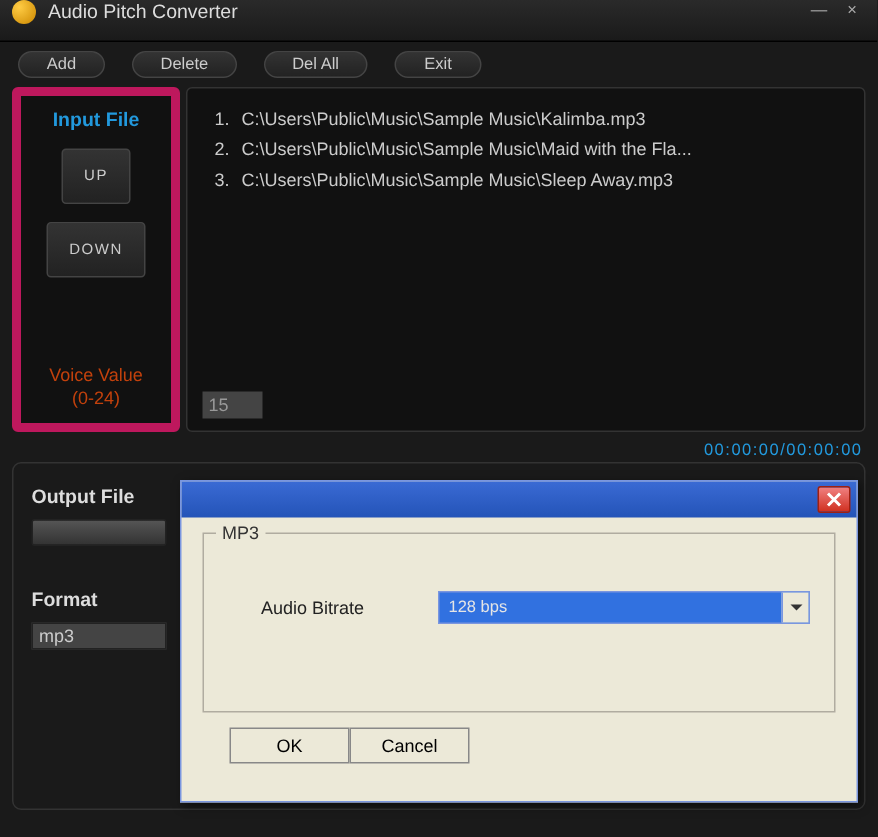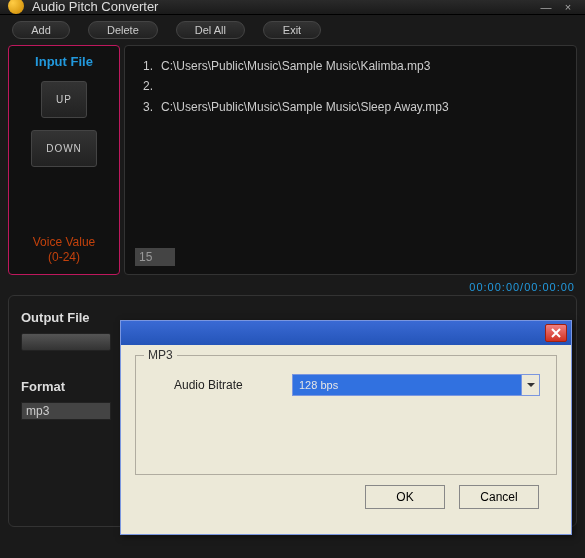--- a/index.html
+++ b/index.html
@@ -1,24 +1,24 @@
 <!DOCTYPE html>
 <html><head>
 <meta charset="utf-8">
 <style>
 *{box-sizing:border-box;margin:0;padding:0;font-family:Arial,sans-serif}
 body{background:#1a1a1a;width:585px;height:558px;overflow:hidden;position:relative}
-.titlebar{height:15px;background:linear-gradient(#2a2a2a,#1a1a1a);display:flex;align-items:flex-end;padding:0 8px;color:#ddd;font-size:13px;border-bottom:1px solid #000}
+.titlebar{height:28px;background:linear-gradient(#2a2a2a,#1a1a1a);display:flex;align-items:flex-start;padding:0 8px;color:#ddd;font-size:13px;border-bottom:1px solid #000}
 .titlebar .logo{width:16px;height:16px;background:radial-gradient(circle at 30% 30%,#ffcc44,#cc8800);border-radius:50%;margin-right:8px}
 .titlebar .spacer{flex:1}
 .winbtn{width:18px;height:14px;margin-left:4px;color:#aaa;font-size:11px;display:flex;align-items:center;justify-content:center;cursor:pointer}
 .toolbar{height:30px;display:flex;align-items:center;gap:18px;padding:6px 12px}
 .tbtn{background:linear-gradient(#333,#222);border:1px solid #444;border-radius:10px;color:#ccc;font-size:11px;padding:2px 18px;cursor:pointer;min-width:58px;text-align:center}
 .body{display:flex;gap:4px;padding:0 8px}
-.left{width:112px;background:#111;border:1px solid #be185d;border-radius:4px;padding:8px;display:flex;flex-direction:column;align-items:center;gap:12px;height:230px}
+.left{width:112px;background:#111;border:6px solid #be185d;border-radius:4px;padding:8px;display:flex;flex-direction:column;align-items:center;gap:12px;height:230px}
 .left-title{color:#2299dd;font-size:13px;font-weight:bold}
 .vbtn{background:linear-gradient(#333,#222);border:1px solid #444;border-radius:3px;color:#ccc;font-size:10px;padding:12px 14px;cursor:pointer;letter-spacing:1px}
 .voice-label{color:#c2410c;font-size:12px;text-align:center;line-height:1.3;margin-top:auto}
 .right{flex:1;background:#111;border:1px solid #333;border-radius:4px;padding:10px;height:230px;position:relative}
 .file-list{color:#ccc;font-size:12px;line-height:1.7}
 .file-row{display:flex;gap:8px}
 .file-num{width:18px;text-align:right}
 .voice-input{position:absolute;bottom:8px;left:10px;width:40px;background:#444;border:none;color:#999;font-size:12px;padding:2px 4px}
 .timecode{color:#2299dd;font-size:11px;text-align:right;padding:6px 10px 2px;letter-spacing:1px}
 .lower{margin:0 8px;background:#1a1a1a;border:1px solid #333;border-radius:6px;padding:14px 12px;height:232px}
@@ -27,26 +27,26 @@
 .fmt-row{display:flex;align-items:center;gap:28px;margin-bottom:8px}
 .fmt-sel{width:90px;height:18px;background:#444;color:#ccc;font-size:12px;border:1px solid #222;padding:1px 4px}
 
 .dialog{position:absolute;left:120px;top:320px;width:452px;height:215px;background:#ece9d8;border:1px solid #7a96df;box-shadow:2px 2px 6px rgba(0,0,0,.5)}
 .dlg-title{height:24px;background:linear-gradient(#3a6ad4,#2454b8);display:flex;align-items:center;justify-content:flex-end;padding:0 4px}
 .dlg-close{width:22px;height:18px;background:linear-gradient(#f08080,#d03020);border:1px solid #a02010;border-radius:2px;display:flex;align-items:center;justify-content:center;cursor:pointer}
 .dlg-close svg{width:10px;height:10px}
 .dlg-body{padding:10px 14px}
 .fieldset{border:1px solid #b0aca0;padding:18px 16px 22px;position:relative;height:120px}
 .fieldset-legend{position:absolute;top:-8px;left:8px;background:#ece9d8;padding:0 4px;font-size:12px;color:#333}
-.fld-row{display:flex;align-items:center;gap:18px;}
+.fld-row{display:flex;align-items:center;gap:18px;margin-top:20px}
 .fld-label{font-size:12px;color:#222;margin-left:22px;width:100px}
 .combo{flex:1;height:22px;background:#3171e0;border:1px solid #7a96df;display:flex;align-items:center;padding:0 6px;color:#e5e5e5;font-size:11px;position:relative;cursor:pointer}
 .combo-arrow{position:absolute;right:0;top:0;width:18px;height:100%;background:#ece9d8;border-left:1px solid #7a96df;display:flex;align-items:center;justify-content:center}
 .combo-arrow::after{content:"";border:4px solid transparent;border-top-color:#333;margin-top:3px}
-.dlg-buttons{display:flex;justify-content:flex-end;gap:14px;padding:10px 18px 0}
+.dlg-buttons{display:flex;padding:10px 18px 0}
 .dlg-btn{width:80px;height:24px;background:#ece9d8;border:1px solid #888;font-size:12px;cursor:pointer}
 </style>
 </head>
 <body>
 
 <div class="titlebar">
   <div class="logo"></div>
   <span>Audio Pitch Converter</span>
   <div class="spacer"></div>
   <div class="winbtn">—</div>
@@ -71,20 +71,21 @@
     </div>
   </div>
   <div class="right">
     <div class="file-list">
       <div class="file-row">
         <span class="file-num">1.</span>
         <span>C:\Users\Public\Music\Sample Music\Kalimba.mp3</span>
       </div>
       <div class="file-row">
         <span class="file-num">2.</span>
+        <span>C:\Users\Public\Music\Sample Music\Maid with the Fla...</span>
       </div>
       <div class="file-row">
         <span class="file-num">3.</span>
         <span>C:\Users\Public\Music\Sample Music\Sleep Away.mp3</span>
       </div>
     </div>
     <input class="voice-input" value="15" style="">
   </div>
 </div>
 

